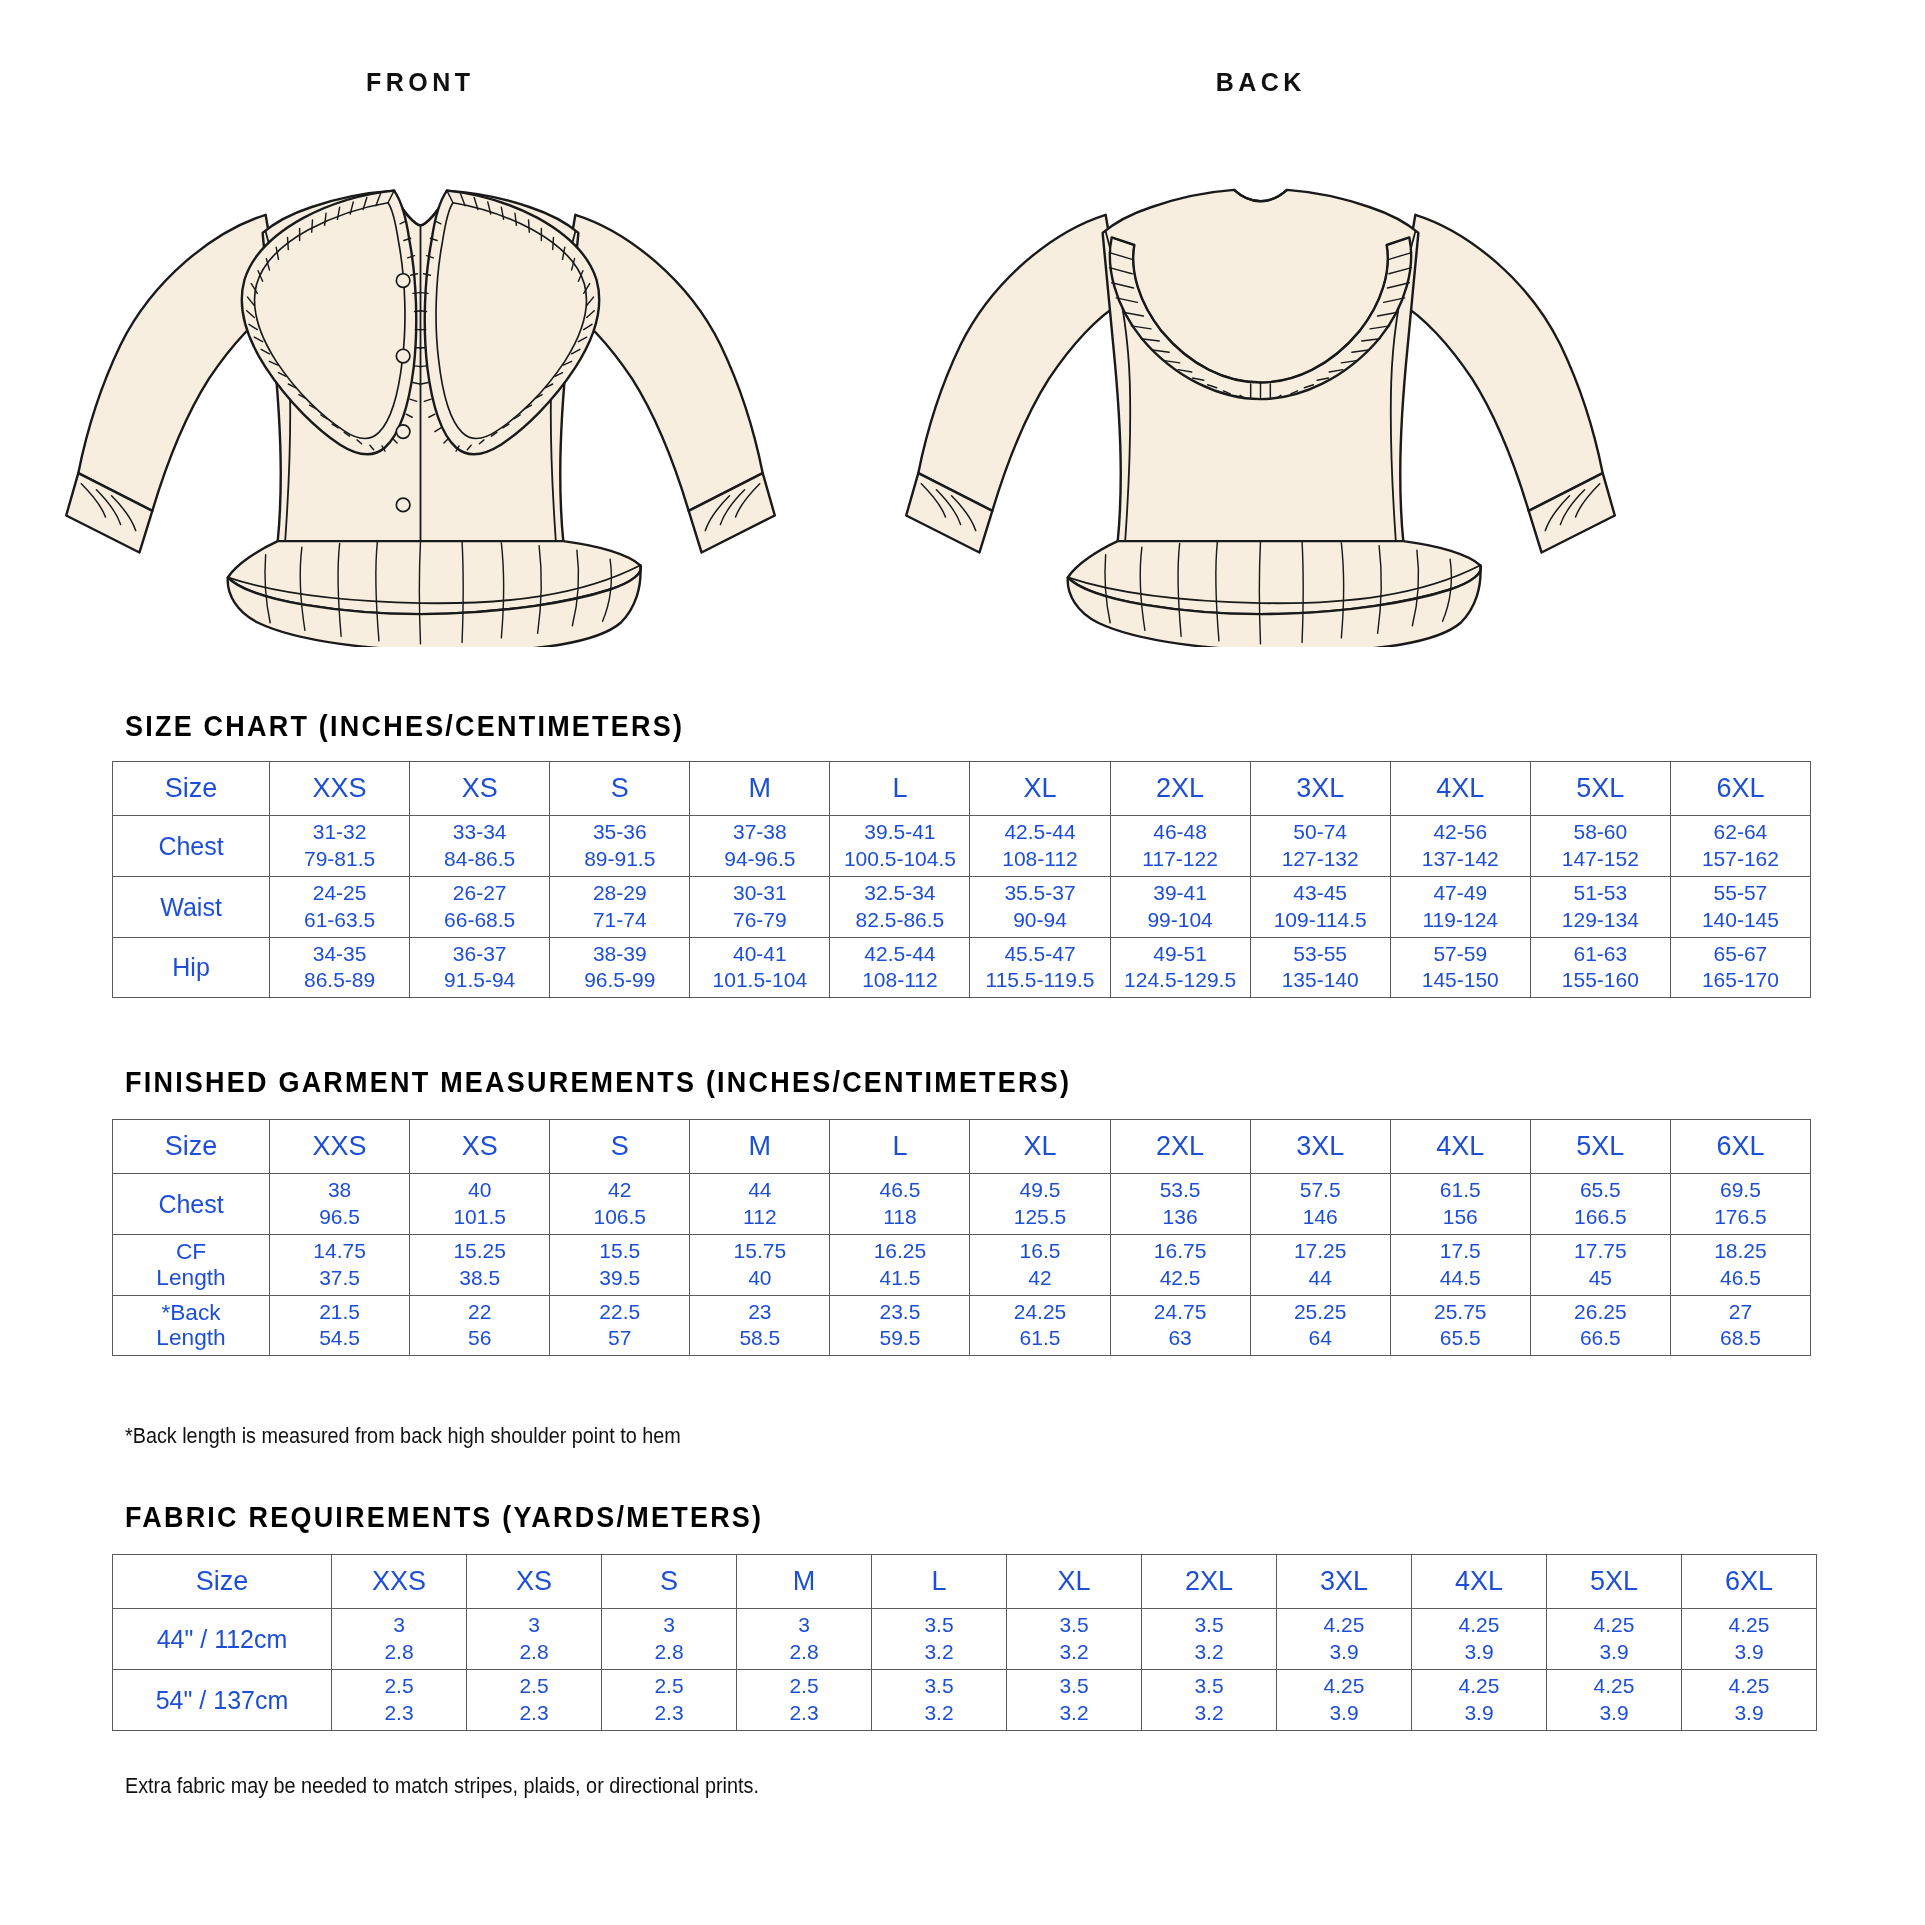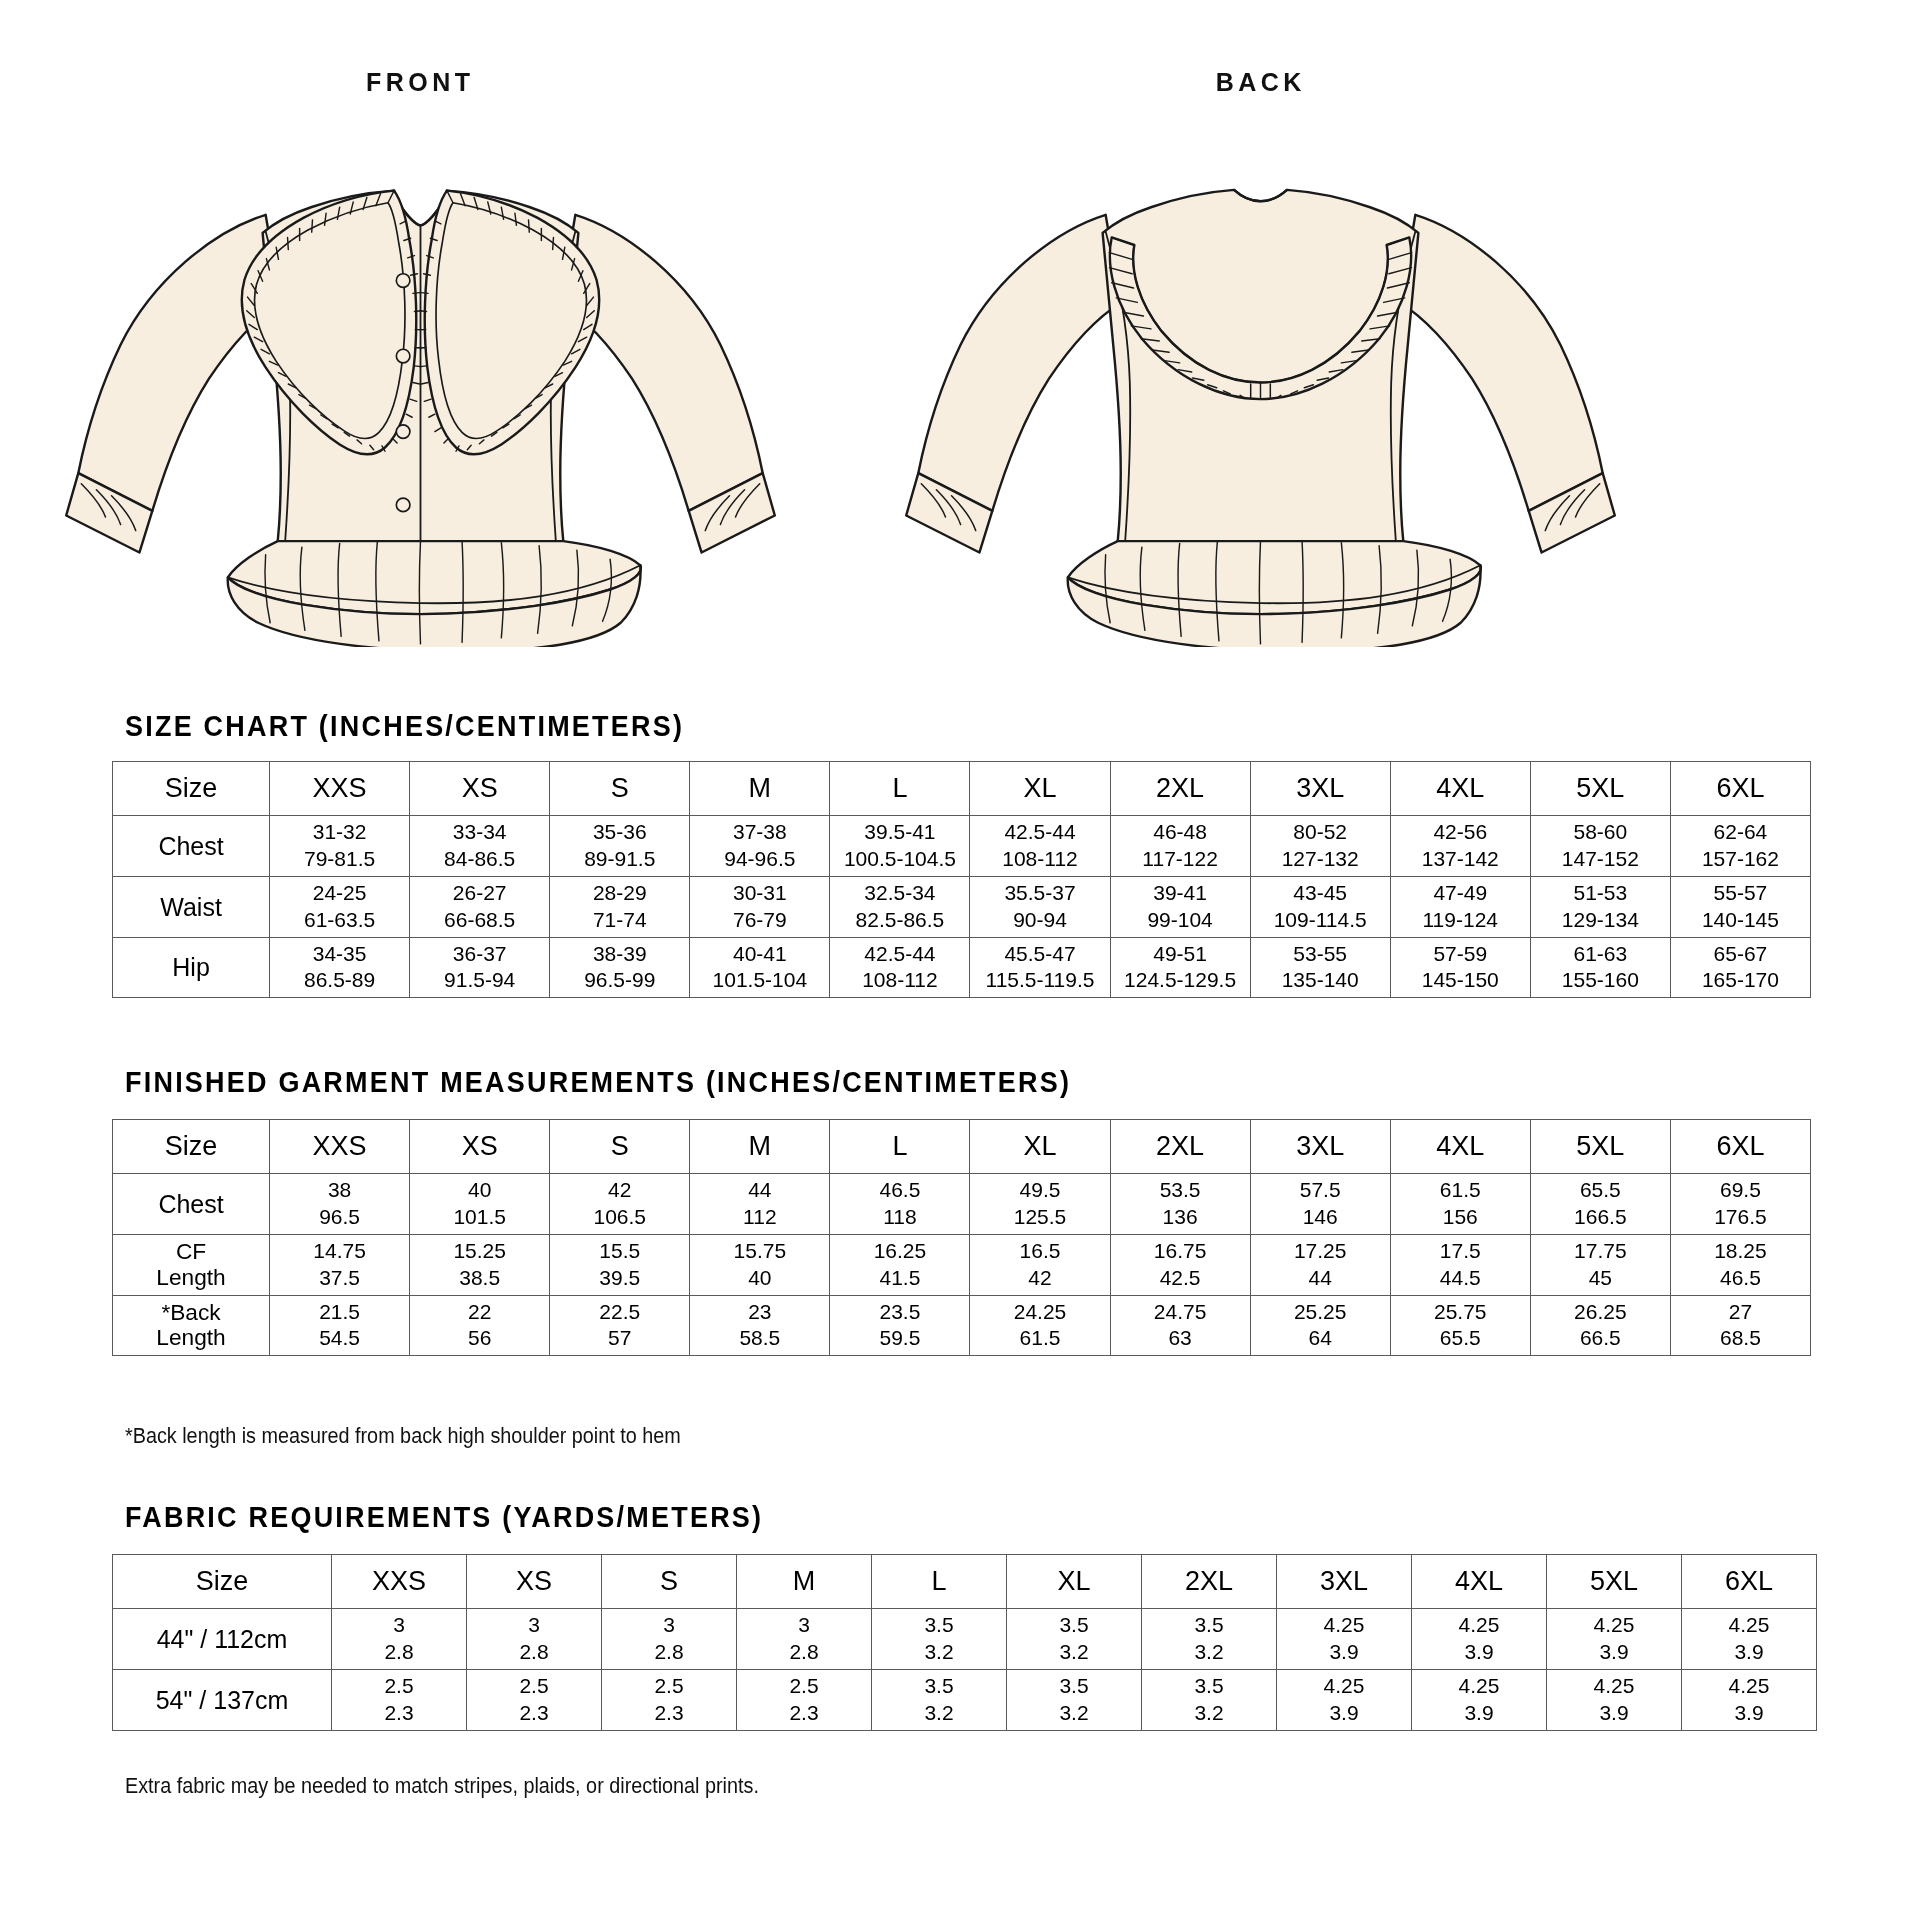--- a/index.html
+++ b/index.html
@@ -54,21 +54,21 @@
     transform-origin: left center;
     white-space: nowrap;
   }
 
   
   table.chart {
     border-collapse: collapse;
     table-layout: fixed;
     font-family: "Liberation Sans", sans-serif;
     font-weight: 300;
-    color: #000000;
+    color: #1d4ed8;
   }
   table.chart td {
     border: 1.5px solid #5a5a5a;
     text-align: center;
     vertical-align: middle;
     line-height: 1.28;
     padding: 3px 1.5px;
     font-size: 21px;
   }
   table.chart td.hdr {
@@ -525,21 +525,21 @@
             </span>
           </td>
           <td>
             <span class="cellwrap">
               <span>46-48</span>
               <span>117-122</span>
             </span>
           </td>
           <td>
             <span class="cellwrap">
-              <span>80-52</span>
+              <span>50-74</span>
               <span>127-132</span>
             </span>
           </td>
           <td>
             <span class="cellwrap">
               <span>42-56</span>
               <span>137-142</span>
             </span>
           </td>
           <td>

